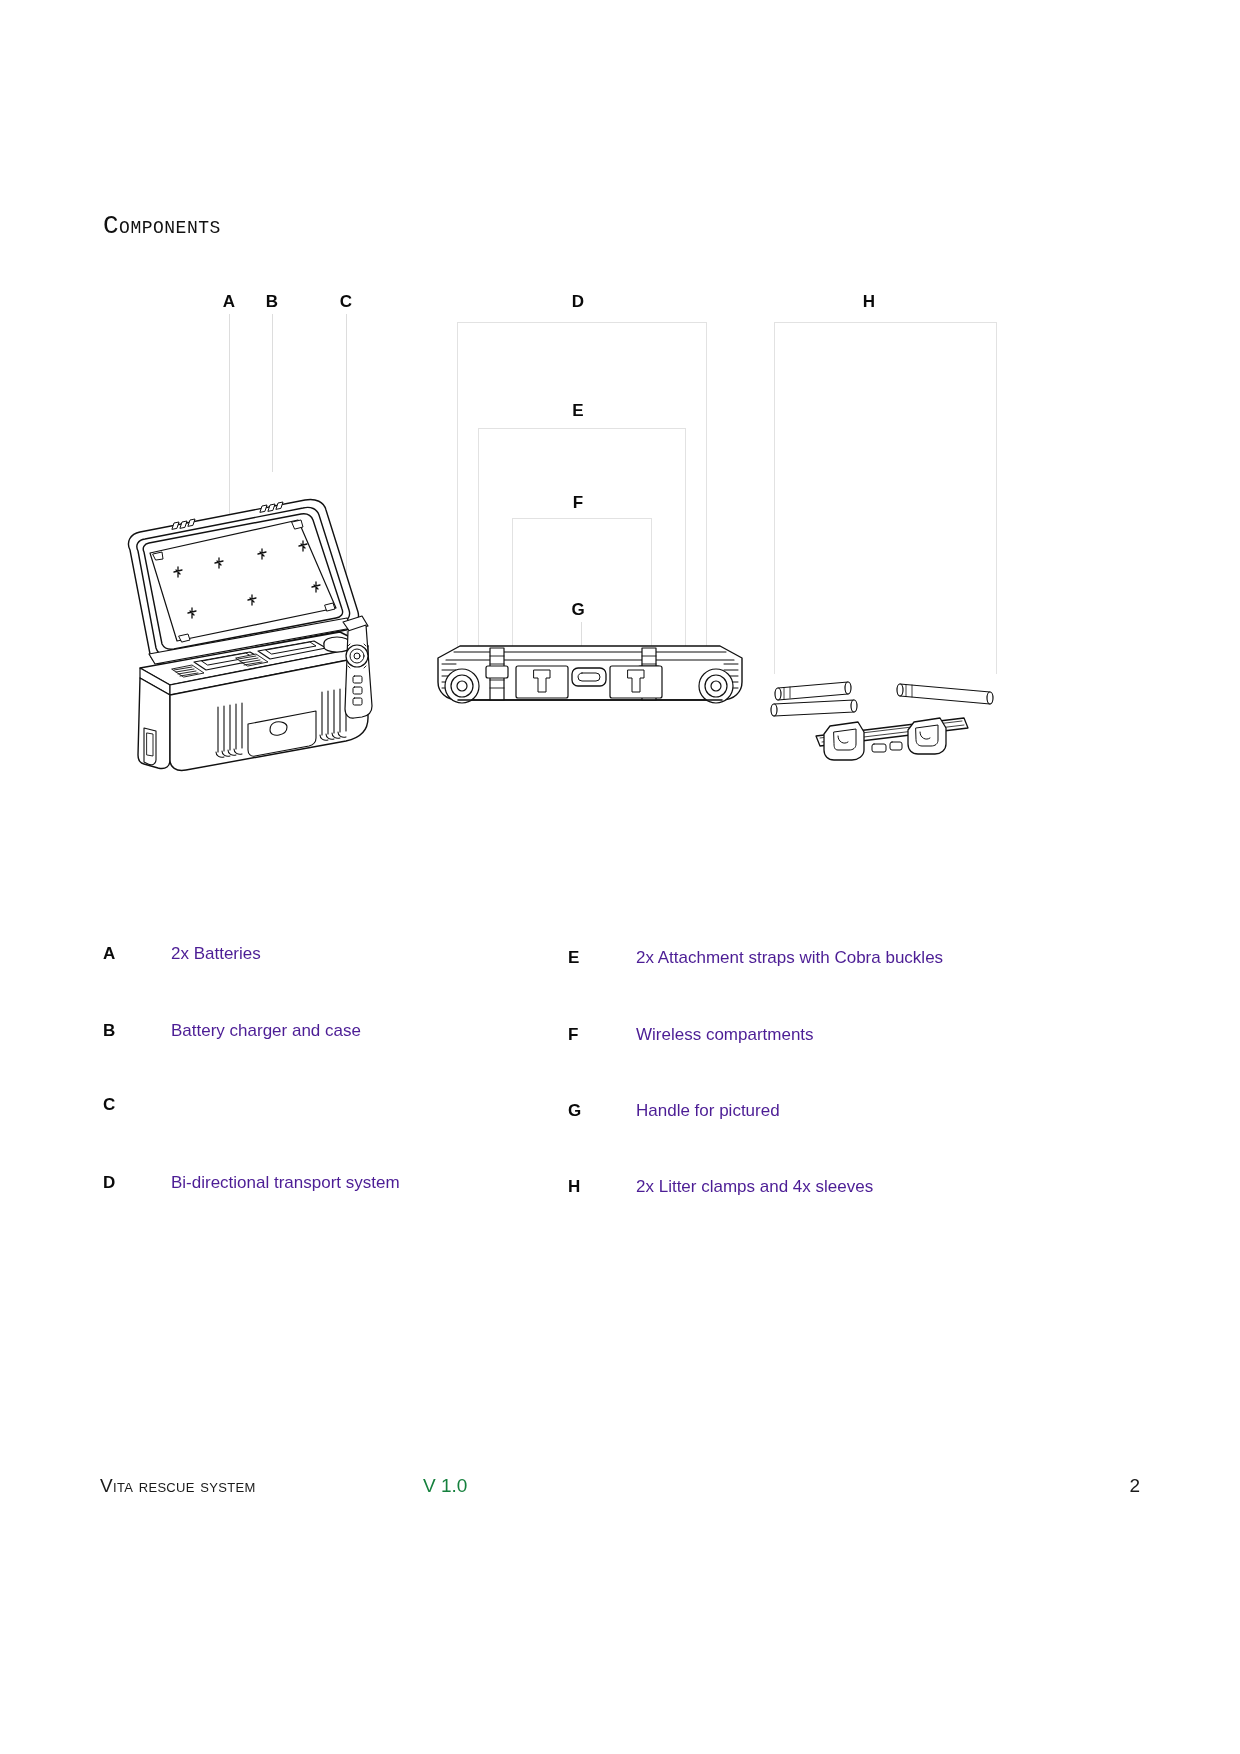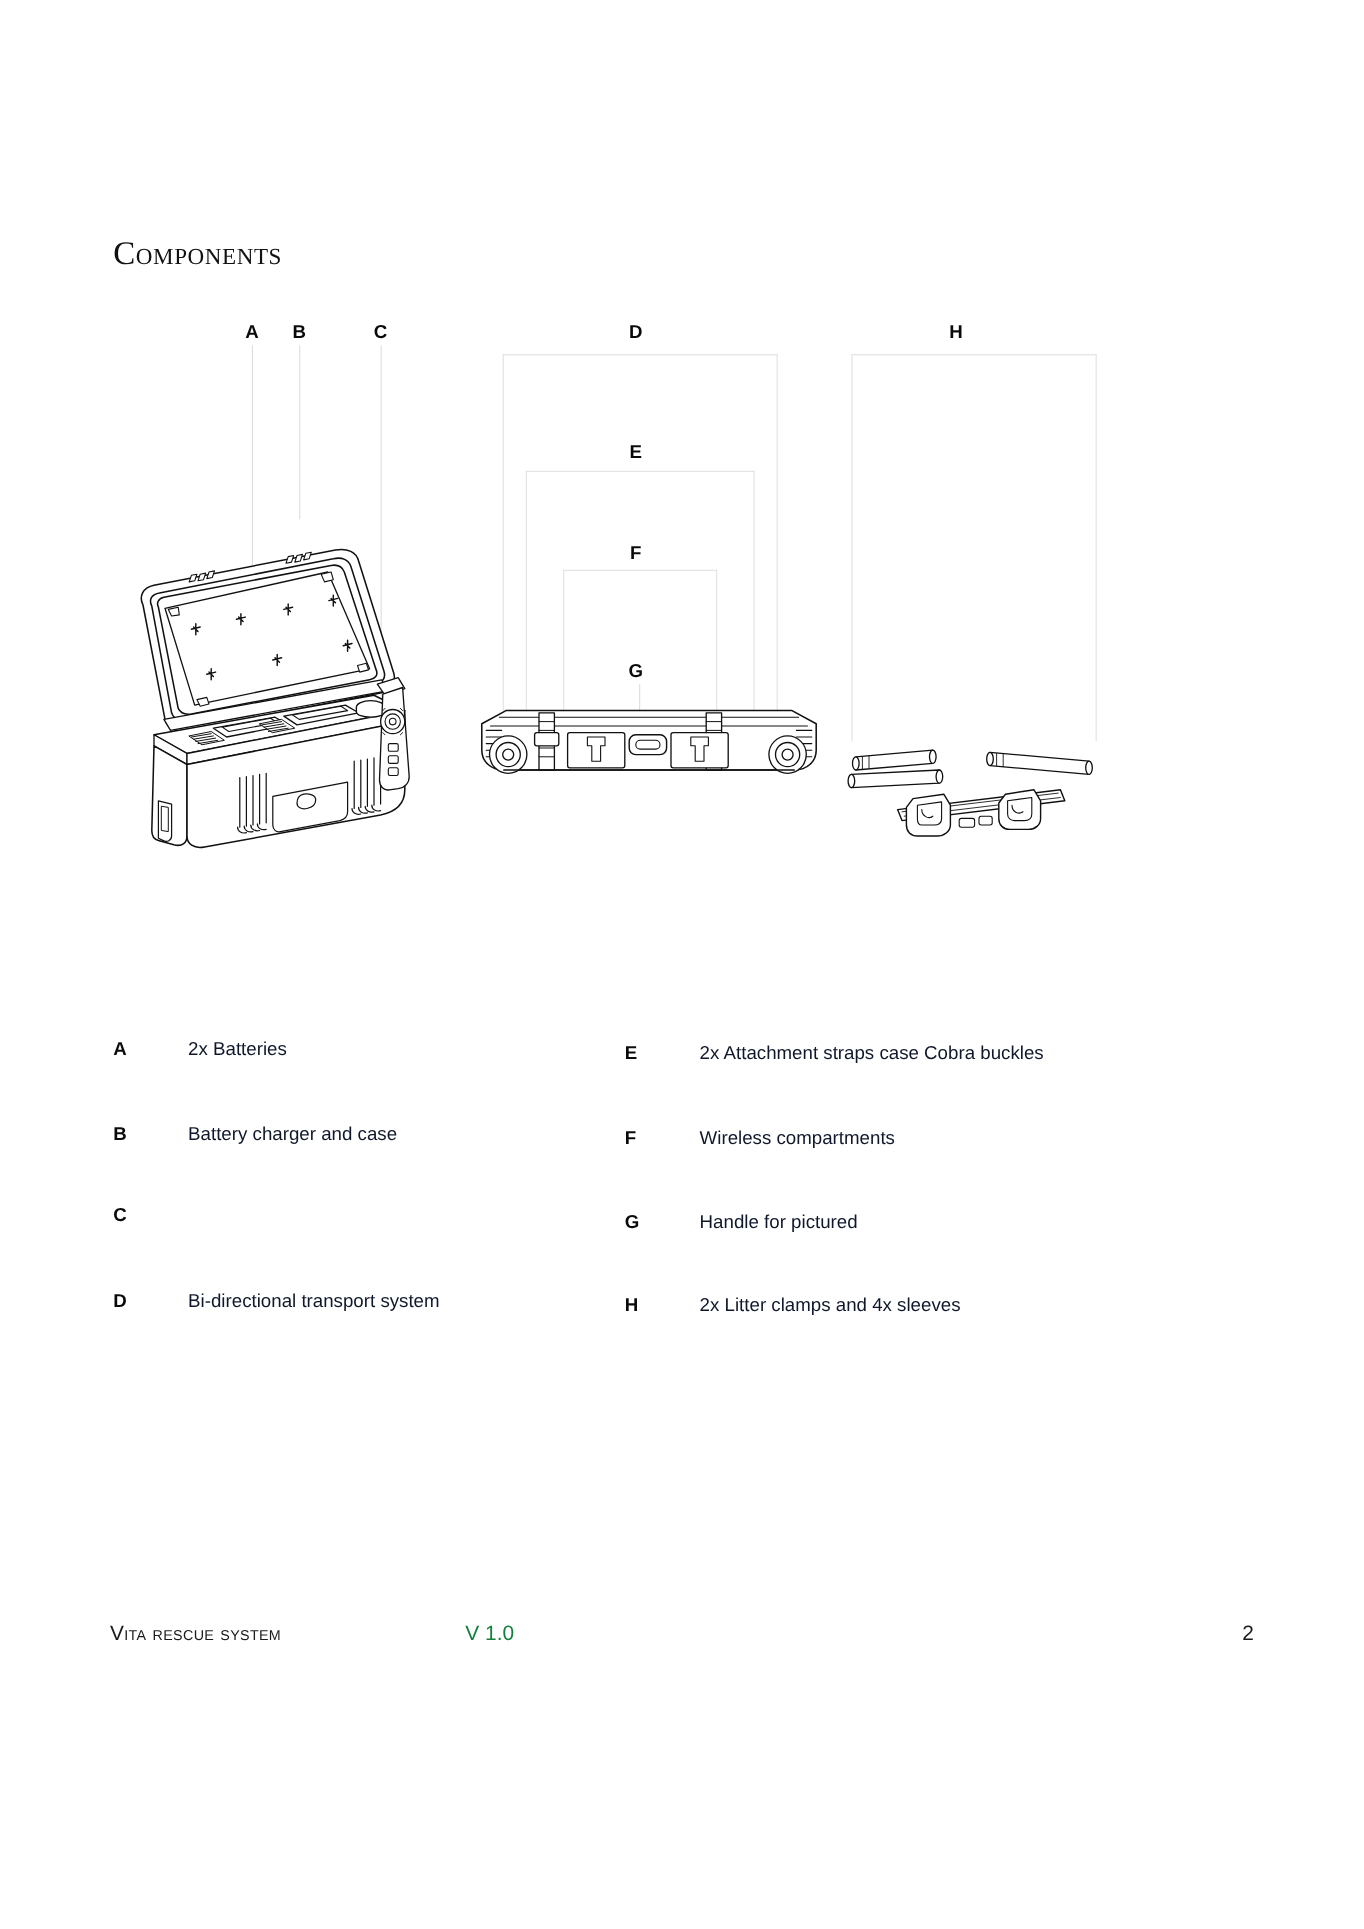--- a/index.html
+++ b/index.html
@@ -21,22 +21,22 @@
     position: absolute;
     inset: 0;
     background: #ffffff;
   }
 
   
   .page-title {
     position: absolute;
     left: 103px;
     top: 196px;
-    font-family: Liberation Serif, serif;
-    font-size: 30px;
+    font-family: Liberation Mono, monospace;
+    font-size: 26px;
     font-weight: 400;
     letter-spacing: 0.5px;
     font-variant: small-caps;
     text-transform: lowercase;
     color: #111111;
     line-height: 1;
     white-space: nowrap;
   }
   .page-title::first-letter { text-transform: uppercase; }
 
@@ -104,21 +104,21 @@
     width: 68px;
     flex: 0 0 68px;
     font-size: 17px;
     font-weight: 700;
     color: #0a0a0a;
     line-height: 1.45;
   }
   .legend-text {
     font-size: 17px;
     font-weight: 400;
-    color: #0f172a;
+    color: #4c1d95;
     line-height: 1.45;
   }
 
   
   .footer {
     position: absolute;
     left: 0;
     top: 1475px;
     width: 1240px;
     height: 30px;
@@ -405,21 +405,21 @@
       </div>
       <div class="legend-row" style="top:251px;">
         <span class="legend-key">D</span>
         <span class="legend-text">Bi-directional transport system</span>
       </div>
     </div>
 
     <div class="legend-col right">
       <div class="legend-row" style="top:26px; width:440px;">
         <span class="legend-key">E</span>
-        <span class="legend-text">2x Attachment straps case Cobra buckles</span>
+        <span class="legend-text">2x Attachment straps with Cobra buckles</span>
       </div>
       <div class="legend-row" style="top:103px;">
         <span class="legend-key">F</span>
         <span class="legend-text">Wireless compartments</span>
       </div>
       <div class="legend-row" style="top:179px;">
         <span class="legend-key">G</span>
         <span class="legend-text">Handle for pictured</span>
       </div>
       <div class="legend-row" style="top:255px;">

